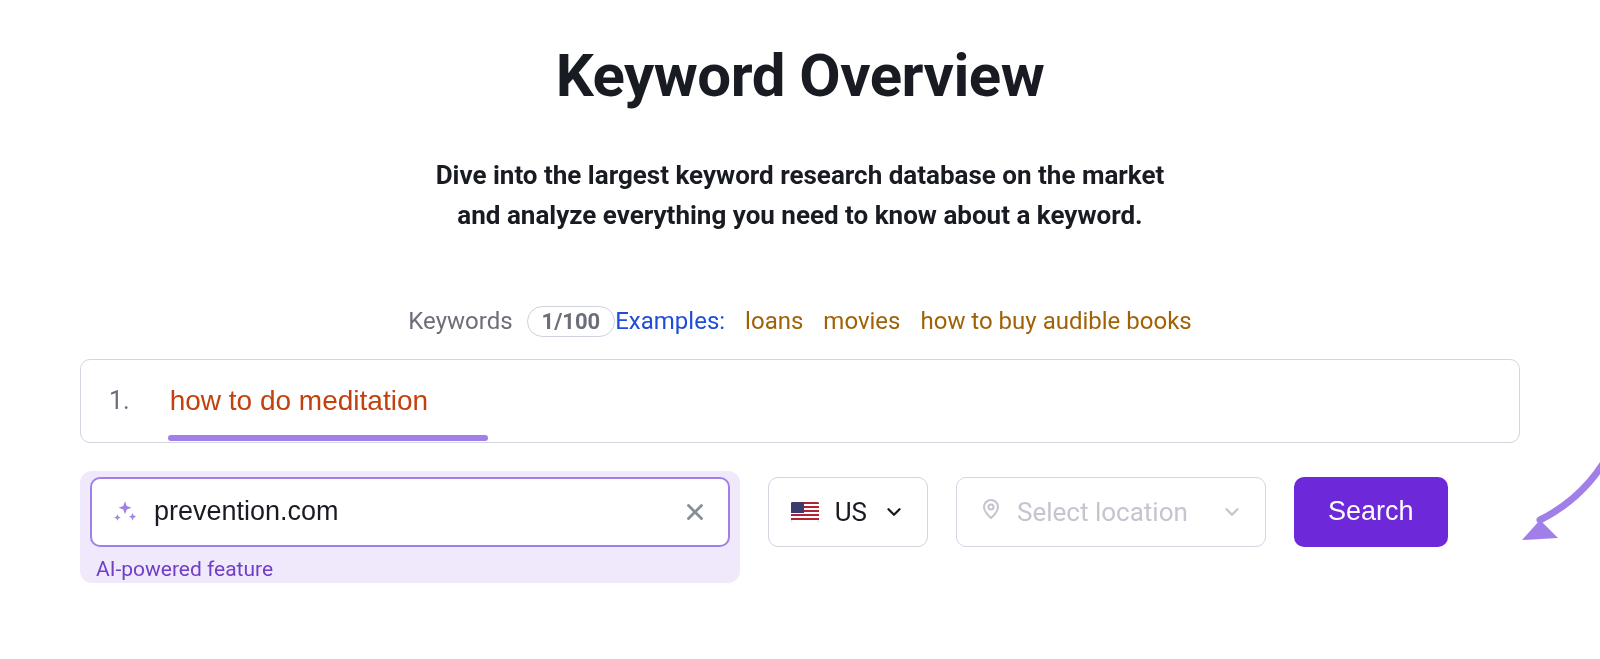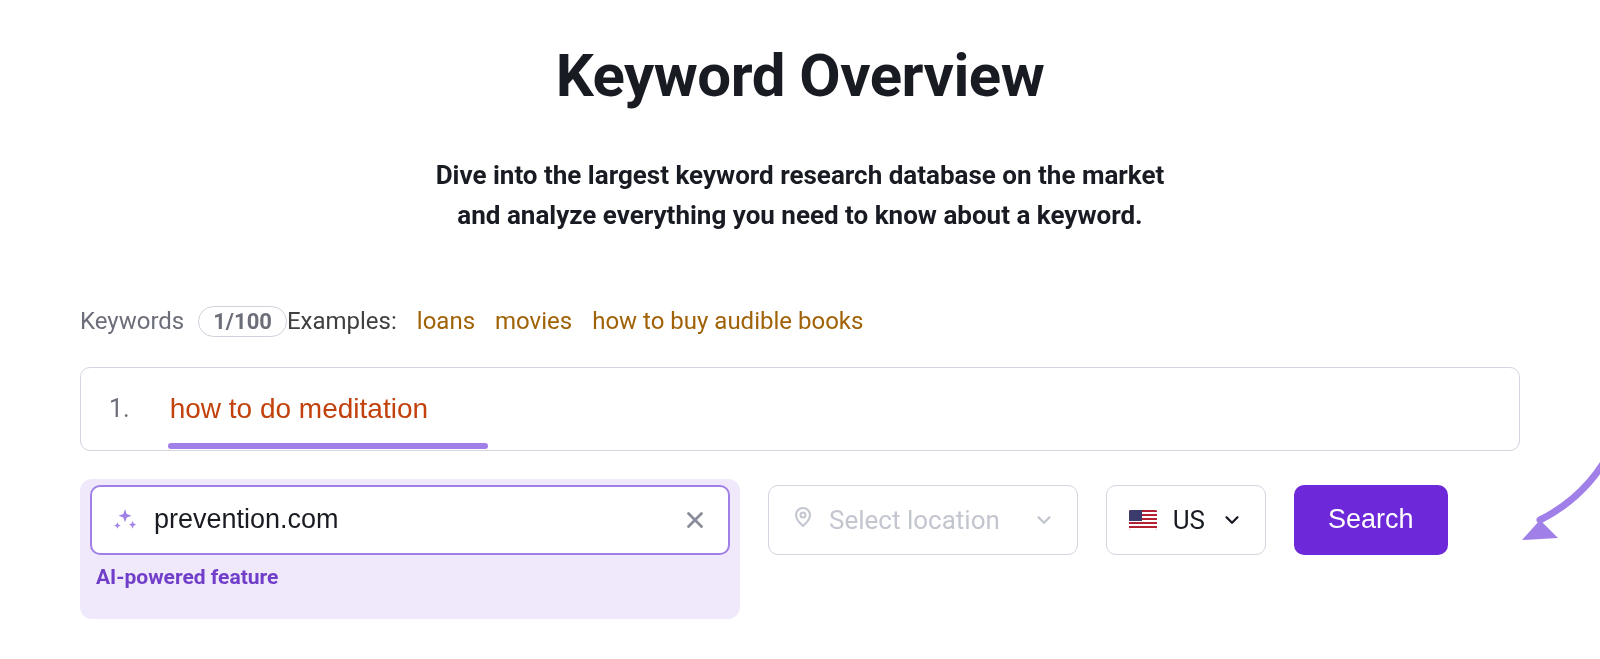--- a/index.html
+++ b/index.html
@@ -28,23 +28,23 @@
   .subtitle {
     font-size: 26px;
     text-align: center;
     color: #191b23;
     line-height: 1.55;
     font-weight: 700;
     margin-bottom: 70px;
   }
   .row-top {
     display: flex;
-    justify-content: flex-start;
-    align-items: center;
-    margin-bottom: 30px;
+    justify-content: center;
+    align-items: center;
+    margin-bottom: 22px;
     font-size: 24px;
   }
   .keywords-label {
     display: flex;
     align-items: center;
     gap: 14px;
     color: #6c6e79;
   }
   .pill {
     display: inline-flex;
@@ -56,21 +56,21 @@
     font-size: 22px;
     color: #6c6e79;
     font-weight: 700;
   }
   .examples {
     display: flex;
     align-items: center;
     gap: 20px;
     color: #191b23;
   }
-  .examples-label { color:#404040; }
+  .examples-label { color:#1d4ed8; }
   .example-link {
     color: #a16207;
     text-decoration: none;
     cursor: pointer;
   }
   .keyword-box {
     border: 1.5px solid #d3d5df;
     border-radius: 10px;
     height: 84px;
     display: flex;
@@ -99,21 +99,21 @@
     border-radius: 3px;
   }
   .controls-row {
     display: flex;
     gap: 28px;
     align-items: flex-start;
   }
   .ai-block {
     background: #efe9fb;
     border-radius: 12px;
-    padding: 6px 10px 28px 10px;
+    padding: 6px 10px 0 10px;
     width: 660px;
   }
   .domain-input {
     background: #fff;
     border: 2px solid #a080e8;
     border-radius: 10px;
     height: 70px;
     display: flex;
     align-items: center;
     padding: 0 20px;
@@ -123,21 +123,21 @@
     flex: 1;
     border: none;
     outline: none;
     font-size: 27px;
     color: #191b23;
     background: transparent;
   }
   .ai-caption {
     color: #703ec8;
     font-size: 21px;
-    font-weight: 700;
+    font-weight: 400;
     padding: 10px 6px 2px 6px;
   }
   .sparkle {
     width: 26px; height: 26px;
     display:inline-block;
   }
   .clear-x {
     color: #898d9a;
     cursor: pointer;
     display:flex;
@@ -240,47 +240,47 @@
         <input type="text" value="prevention.com" style="">
         <span class="clear-x">
           <svg viewBox="0 0 24 24" width="26" height="26" stroke="#898d9a" stroke-width="2.6" fill="none" stroke-linecap="round">
             <path d="M6 6l12 12M18 6L6 18"></path>
           </svg>
         </span>
       </div>
       <div class="ai-caption">AI-powered feature</div>
     </div>
 
+    <div class="select-box country">
+      <span class="flag"></span>
+      <span>US</span>
+      <span class="chev">
+        <svg viewBox="0 0 24 24" width="22" height="22" stroke="#191b23" stroke-width="2.5" fill="none" stroke-linecap="round" stroke-linejoin="round">
+            <path d="M6 9l6 6 6-6"></path>
+          </svg>
+      </span>
+    </div>
+
     <div class="select-box location">
       <span class="loc-left">
         <span>
           <svg viewBox="0 0 24 24" width="24" height="24" stroke="#c3c5cf" stroke-width="2" fill="none">
             <path d="M12 21s-7-6.2-7-11a7 7 0 1 1 14 0c0 4.8-7 11-7 11z"></path>
               <circle cx="12" cy="10" r="2.5"></circle>
           </svg>
         </span>
         <span>Select location</span>
       </span>
       <span class="chev">
         <svg viewBox="0 0 24 24" width="22" height="22" stroke="#c3c5cf" stroke-width="2.5" fill="none" stroke-linecap="round" stroke-linejoin="round">
             <path d="M6 9l6 6 6-6"></path>
           </svg>
       </span>
     </div>
 
-    <div class="select-box country">
-      <span class="flag"></span>
-      <span>US</span>
-      <span class="chev">
-        <svg viewBox="0 0 24 24" width="22" height="22" stroke="#191b23" stroke-width="2.5" fill="none" stroke-linecap="round" stroke-linejoin="round">
-            <path d="M6 9l6 6 6-6"></path>
-          </svg>
-      </span>
-    </div>
-
     <button class="search-btn">Search</button>
 
   </div>
 
   <svg class="annot" viewBox="0 0 140 250">
     <path d="M110 10 C 135 90, 110 180, 30 220" stroke="#a080e8" stroke-width="7" fill="none" stroke-linecap="round"></path>
     <path d="M30 220 L12 240 L48 238 Z" fill="#a080e8"></path>
   </svg>
 
 </div>

